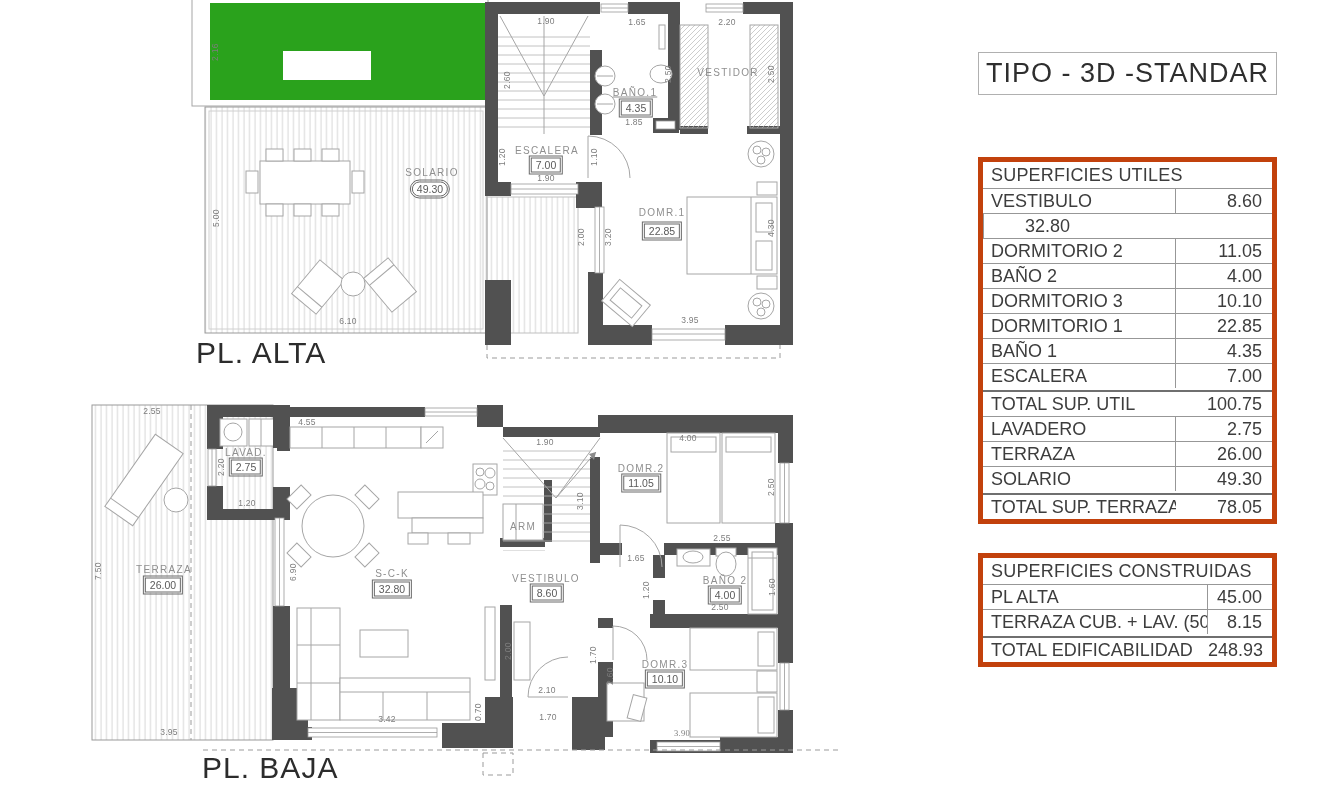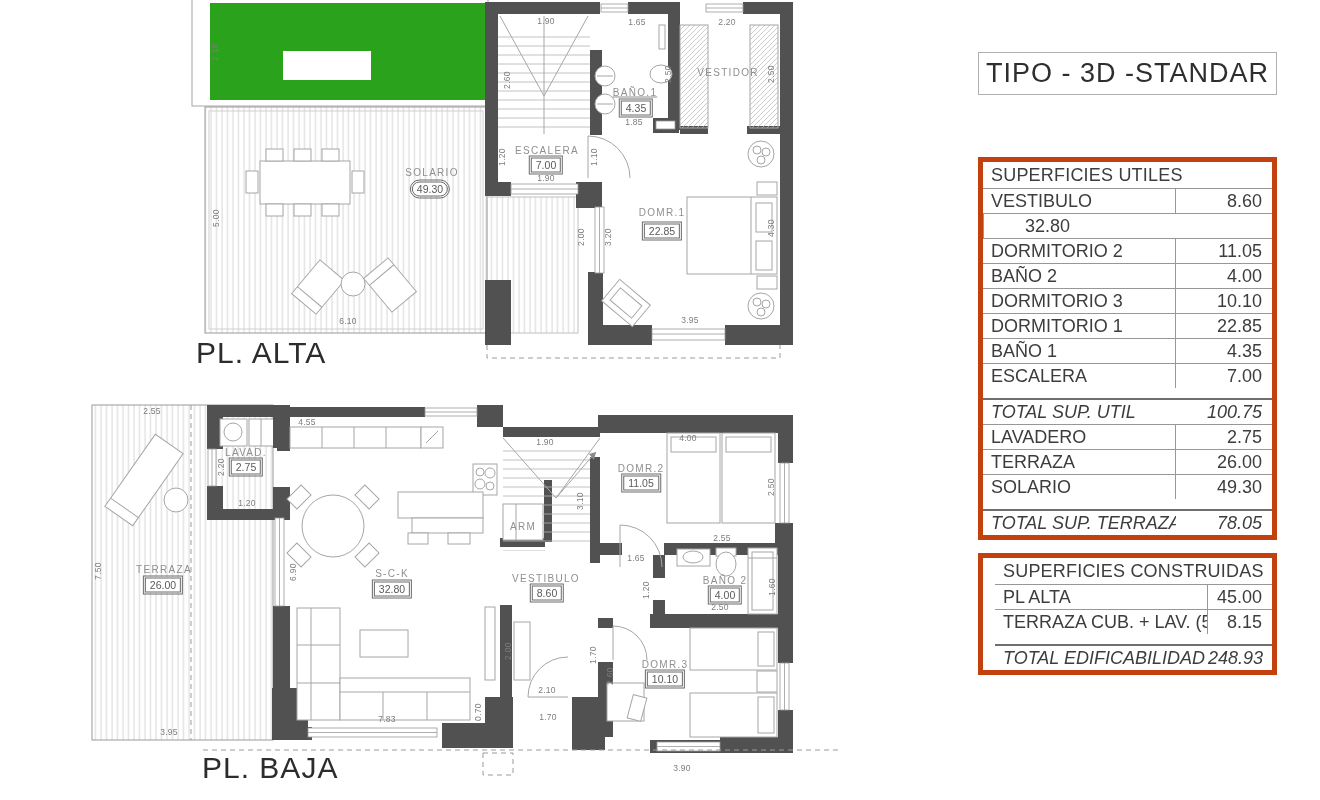--- a/index.html
+++ b/index.html
@@ -22,21 +22,21 @@
   .abox.round{border-radius:8px;}
   .ptitle{position:absolute;font-size:30px;color:#2c2c2c;letter-spacing:1px;z-index:6;}
 
   .titlebox{position:absolute;left:978px;top:52px;width:297px;height:41px;border:1px solid #b0b0b0;
             display:flex;align-items:center;justify-content:center;font-size:27px;color:#2e2e2e;
             letter-spacing:1px;z-index:6;}
   .tbl{position:absolute;width:299px;border:5px solid #c2410c;background:#fff;font-size:18px;
        color:#3d3d3d;z-index:6;box-sizing:border-box;}
   .thead{height:26px;line-height:26px;padding-left:8px;letter-spacing:0.2px;}
   .trow{display:flex;border-top:1px solid #979797;height:24px;line-height:24px;}
-  .trow.total{border-top:2px solid #6f6f6f;margin-top:10px;font-style:italic;}
+  .trow.total{border-top:2px solid #6f6f6f;margin-top:2px;}
   .tl{flex:1;padding-left:8px;white-space:nowrap;overflow:hidden;}
   .tv{width:86px;border-left:1px solid #979797;text-align:right;padding-right:10px;}
   .tbl.t2 .tv{width:54px;}
   .trow.total .tv{border-left:none;}
 </style>
 </head>
 <body>
 
 <div id="stage">
 
@@ -349,26 +349,26 @@
       <span class="lbl dim" style="left: 722px; top: 538px;">2.55</span>
       <span class="lbl room" style="left: 725px; top: 580px;">BAÑO 2</span>
       <span class="lbl abox" style="left: 725px; top: 595px;">4.00</span>
       <span class="lbl dim rot" style="left: 646px; top: 590px;">1.20</span>
       <span class="lbl dim rot" style="left: 772px; top: 587px;">1.60</span>
       <span class="lbl dim" style="left: 720px; top: 607px;">2.50</span>
       <span class="lbl room" style="left: 665px; top: 664px;">DOMR.3</span>
       <span class="lbl abox" style="left: 665px; top: 679px;">10.10</span>
       <span class="lbl dim rot" style="left: 593px; top: 655px;">1.70</span>
       <span class="lbl dim rot" style="left: 610px; top: 676px;">2.60</span>
-      <span class="lbl dim" style="left: 682px; top: 768px;">3.90</span>
+      <span class="lbl dim" style="left: 682px; top: 733px; font-family: Liberation Serif, serif;">3.90</span>
       <span class="lbl dim rot" style="left: 508px; top: 651px;">2.00</span>
       <span class="lbl dim rot" style="left: 478px; top: 712px;">0.70</span>
       <span class="lbl dim" style="left: 547px; top: 690px;">2.10</span>
       <span class="lbl dim" style="left: 548px; top: 717px;">1.70</span>
-      <span class="lbl dim" style="left: 387px; top: 719px;">7.83</span>
+      <span class="lbl dim" style="left: 387px; top: 719px;">3.42</span>
     </div>
 
   <div class="titlebox">
     <span>TIPO - 3D -STANDAR</span>
   </div>
 
   <div class="tbl" id="t1" style="left:978px;top:157px;">
     <div class="thead">SUPERFICIES UTILES</div>
   <div class="trow">
         <div class="tl">VESTIBULO</div>
@@ -416,21 +416,21 @@
       <div class="trow">
         <div class="tl">SOLARIO</div>
         <div class="tv">49.30</div>
       </div>
       <div class="trow total">
         <div class="tl">TOTAL SUP. TERRAZAS</div>
         <div class="tv">78.05</div>
       </div>
     </div>
 
-  <div class="tbl t2" id="t2" style="left:978px;top:553px;padding-left:12px;">
+  <div class="tbl t2" id="t2" style="left:978px;top:553px;">
     <div class="thead">SUPERFICIES CONSTRUIDAS</div>
       <div class="trow">
         <div class="tl">PL ALTA</div>
         <div class="tv">45.00</div>
       </div>
       <div class="trow">
         <div class="tl">TERRAZA CUB. + LAV. (50%)</div>
         <div class="tv">8.15</div>
       </div>
       <div class="trow total">

